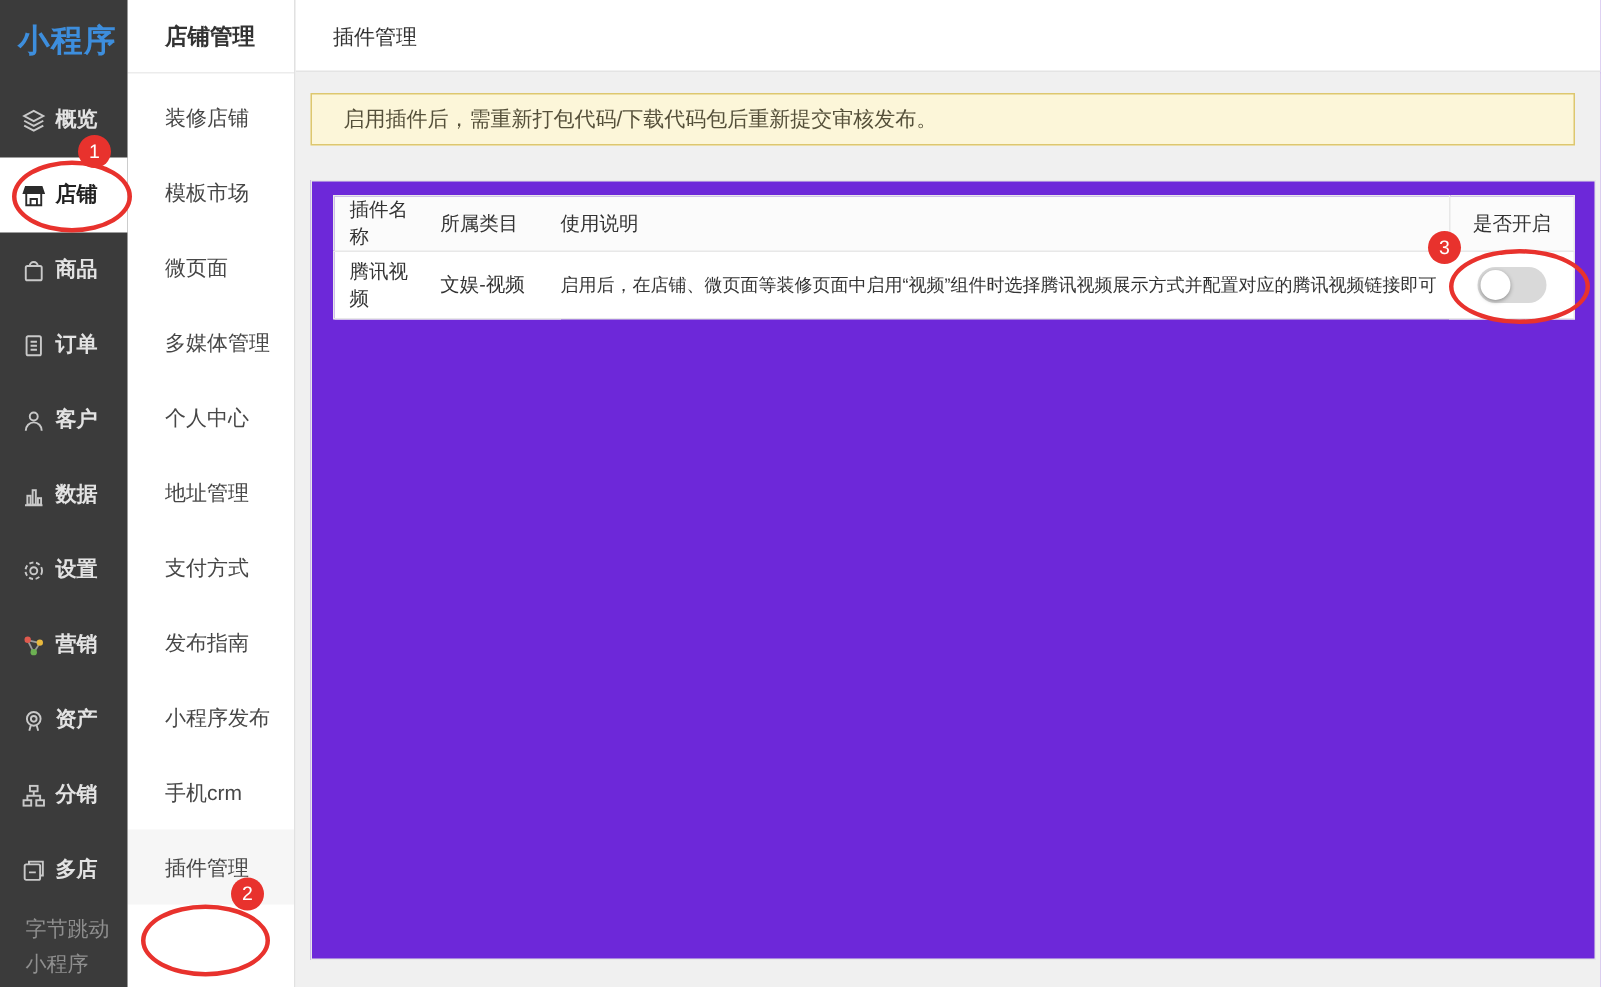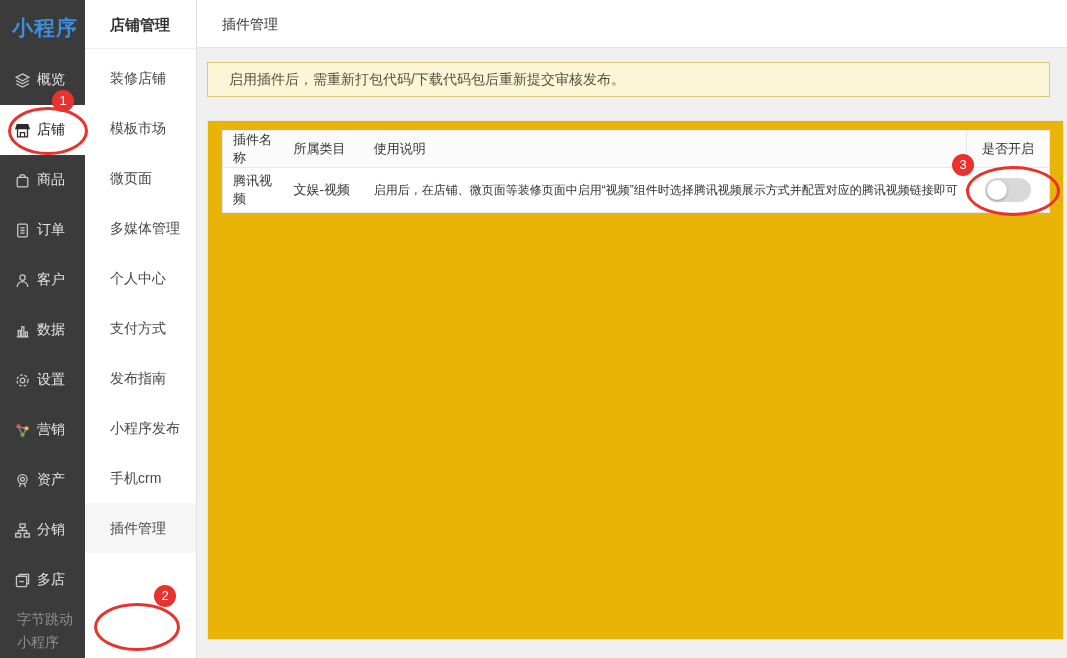--- a/index.html
+++ b/index.html
@@ -3,42 +3,42 @@
 <meta charset="utf-8">
 <style>
   * { margin:0; padding:0; box-sizing:border-box; }
   html,body { width:1067px; height:658px; }
   body { font-family:"Liberation Sans","DejaVu Sans",sans-serif; }
   .app { position:relative; width:1067px; height:658px; background:#f0f0f0; overflow:hidden; }
 
   
   .sidebar { position:absolute; left:0; top:0; width:85px; height:658px; background:#3b3b3b; z-index:2; }
   .logo { height:55px; line-height:55px; padding-left:12px; font-size:21px; font-weight:bold; color:#3d8edd; letter-spacing:1px; }
-  .nav-item { height:50px; display:flex; align-items:center; padding-left:14px; color:#e3e3e3; font-size:14px; cursor:pointer; }
+  .nav-item { height:50px; display:flex; align-items:center; padding-left:14px; color:#e3e3e3; font-size:14px; cursor:pointer;font-weight:bold; }
   .nav-item .ico { width:17px; height:17px; margin-right:6px; display:inline-flex; color:#c9c9c9; flex:none; }
   .nav-item .ico svg { width:17px; height:17px; }
   .nav-item.active { background:#ffffff; color:#222; }
   .nav-item.active .ico { color:#2b2b2b; }
   .sidebar-footer { margin-top:3px; padding-left:17px; color:#8f8f8f; font-size:14px; line-height:23px; }
 
   
   .submenu { position:absolute; left:85px; top:0; width:112px; height:658px; background:#ffffff; border-right:1px solid #e1e1e1; z-index:1; }
   .submenu-title { height:49px; line-height:49px; padding-left:25px; font-size:15px; font-weight:bold; color:#333; border-bottom:1px solid #ececec; }
   .submenu-list { padding-top:4px; }
   .submenu-item { height:50px; line-height:50px; padding-left:25px; font-size:14px; color:#474747; cursor:pointer; }
   .submenu-item.active { background:#f6f6f6; }
 
   
   .main-header { position:absolute; left:197px; top:0; width:870px; height:48px; background:#ffffff; border-bottom:1px solid #e4e4e4; }
   .main-tab { display:inline-block; padding-left:25px; line-height:48px; font-size:14px; color:#333; cursor:pointer; }
   .content { position:absolute; left:197px; top:49px; width:870px; height:609px; background:#f0f0f0; }
 
   .notice { position:absolute; left:10px; top:13px; width:843px; height:35px; line-height:33px; background:#fcf6d9; border:1px solid #ddc76f; color:#55503a; font-size:14px; padding-left:21px; }
 
-  .panel { position:absolute; left:10px; top:71px; width:857px; height:520px; background:#eab308; border:1px solid #e7e7e7; }
+  .panel { position:absolute; left:10px; top:71px; width:857px; height:520px; background:#6d28d9; border:1px solid #e7e7e7; }
   .ptable { position:absolute; left:14px; top:9px; width:828px; border:1px solid #e8e8e8; border-collapse:collapse; table-layout:fixed; }
   .ptable th { height:33px; background:#fbfbfb; font-weight:normal; font-size:13px; color:#333; text-align:left; }
   .ptable td { height:45px; font-size:13px; color:#333; background:#fff; }
   .ptable tr.hdr { border-bottom:1px solid #e8e8e8; }
   .ptable tr.row { border-bottom:1px solid #e8e8e8; }
   .c-name { width:61px; padding-left:10px; }
   .c-cat  { width:90px; padding-left:10px; }
   .c-desc { width:592px; }
   td.c-desc { font-size:12px; white-space:nowrap; overflow:hidden; }
   .c-sw   { width:83px; text-align:center; }
@@ -194,20 +194,21 @@
   </div>
 
   <div class="submenu">
     <div class="submenu-title">店铺管理</div>
     <div class="submenu-list">
       <div class="submenu-item">装修店铺</div>
       <div class="submenu-item">模板市场</div>
       <div class="submenu-item">微页面</div>
       <div class="submenu-item">多媒体管理</div>
       <div class="submenu-item">个人中心</div>
+      <div class="submenu-item">地址管理</div>
       <div class="submenu-item">支付方式</div>
       <div class="submenu-item">发布指南</div>
       <div class="submenu-item">小程序发布</div>
       <div class="submenu-item">手机crm</div>
       <div class="submenu-item active">插件管理</div>
     </div>
   </div>
 
   <div class="main-header">
     <span class="main-tab">插件管理</span>

